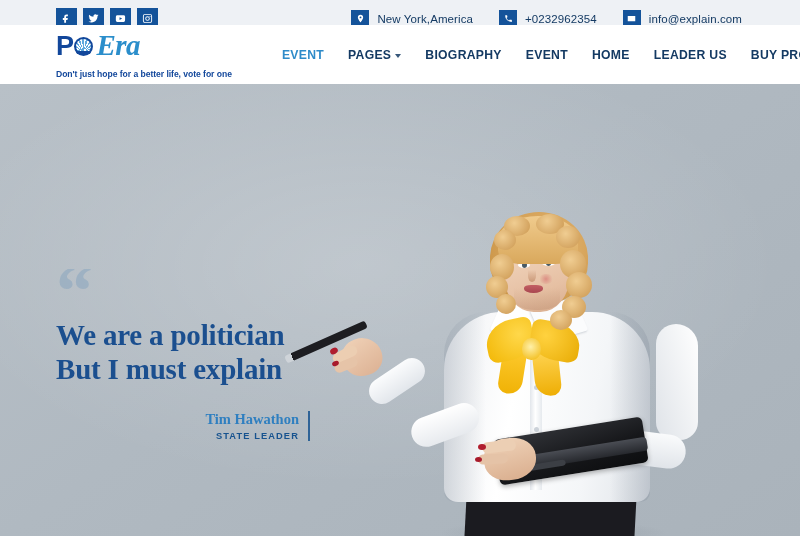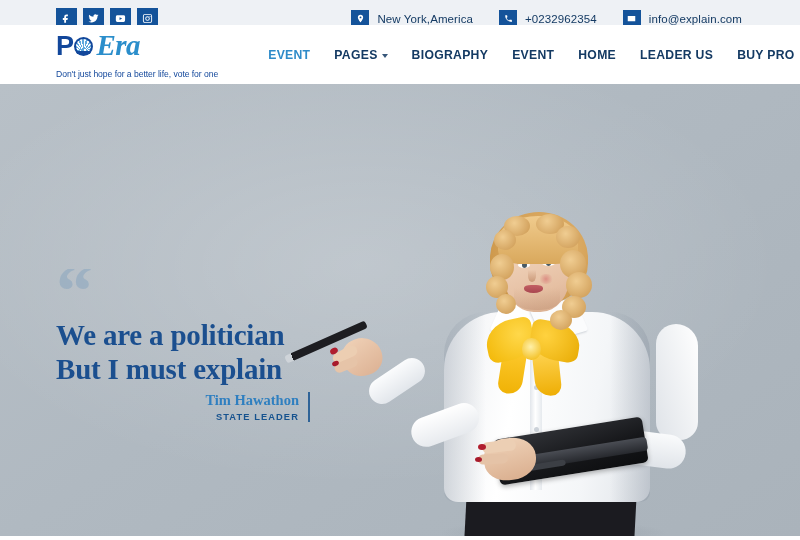--- a/index.html
+++ b/index.html
@@ -106,21 +106,21 @@
     font-family:"Liberation Serif", serif;
     font-style:italic;
     font-weight:bold;
     font-size:29px;
     color:#2b8ecb;
     margin-left:2px;
     letter-spacing:-.5px;
   }
   .logo-tag {
     font-size:8.6px;
-    font-weight:normal;
+    font-weight:bold;
     color:#12479b;
     letter-spacing:-.05px;
     margin-top:10px;
     white-space:nowrap;
   }
 
   .nav {
     display:flex;
     align-items:center;
     gap:24px;
@@ -181,21 +181,21 @@
   .headline {
     font-family:"Liberation Serif", serif;
     font-weight:bold;
     font-size:29px;
     line-height:1.17;
     color:#1b4f8f;
     margin-top:4px;
     letter-spacing:-.2px;
   }
   .attrib {
-    margin-top:5px;
+    margin-top:24px;
     display:flex;
     justify-content:flex-end;
     align-items:stretch;
     gap:9px;
     padding-right:6px;
   }
   .attrib-text { text-align:right; }
   .attrib-name {
     font-family:"Liberation Serif", serif;
     font-weight:bold;

